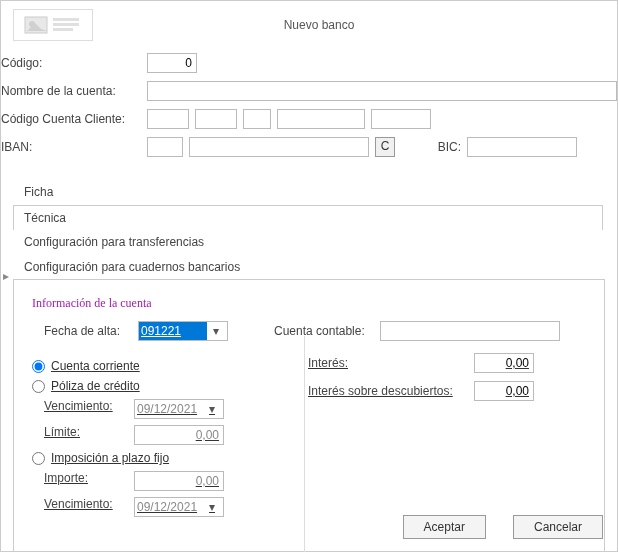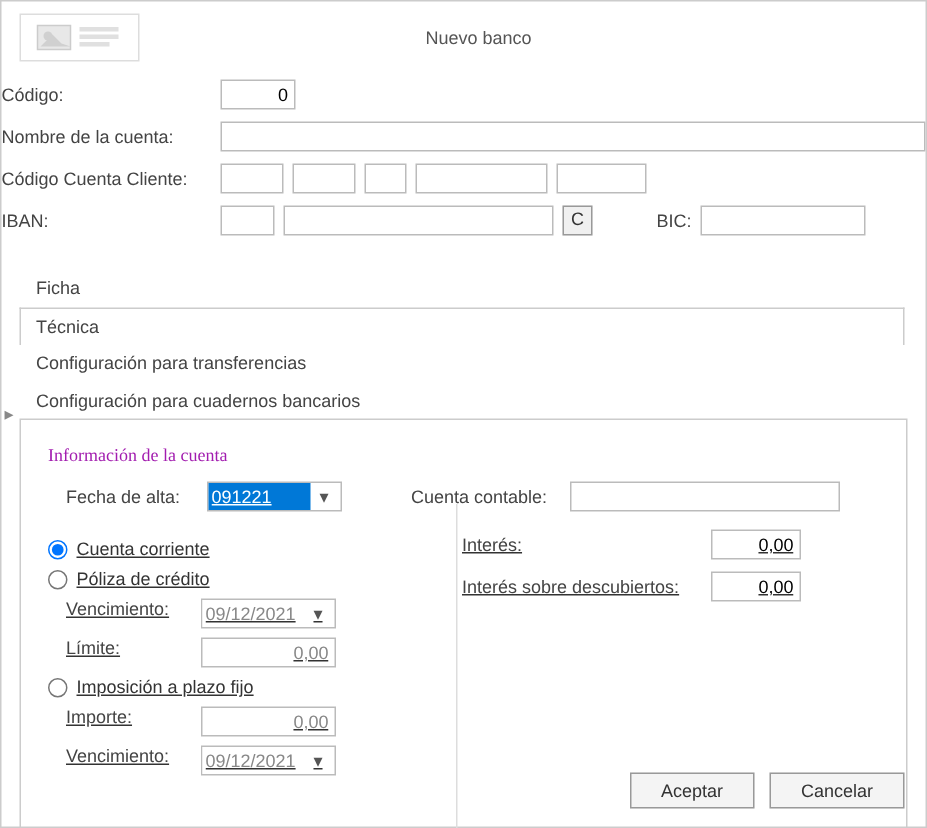--- a/index.html
+++ b/index.html
@@ -24,21 +24,21 @@
 .radio-row { display: flex; align-items: center; gap: 6px; margin: 6px 0; }
 input[type=radio], input[type=checkbox] { margin: 0; }
 .sub { margin-left: 12px; display: flex; align-items: flex-start; margin-bottom: 6px; }
 .sub .lbl { width: 90px; }
 .num-input { text-align: right; width: 80px; }
 .date-box { display: flex; align-items: center; border: 1px solid #bbb; width: 90px; height: 20px; position: relative; background: #fff; }
 .date-box input { border: none; width: 68px; height: 18px; padding: 0 2px; }
 .date-box .drop { width: 18px; text-align: center; cursor: pointer; color: #555; }
 .date-box.selected input { background: #0078d7; color: #fff; text-decoration: underline; }
 .divider { border-left: 1px solid #ddd; position: absolute; top: 56px; bottom: 16px; left: 290px; }
-.buttons { position: absolute; right: 14px; bottom: 12px; display: flex; gap: 10px; }
+.buttons { position: absolute; right: 14px; bottom: 12px; display: flex; gap: 27px; }
 .btn { border: 1px solid #999; background: #f4f4f4; padding: 4px 20px; cursor: pointer; min-width: 78px; text-align: center; }
 .strip { position: absolute; left: 0; top: 260px; width: 10px; height: 30px; display:flex; align-items:center; justify-content:center; cursor:pointer; color:#888;}
 .checkline { display:flex; align-items:flex-start; gap:6px; margin-top:8px;}
 .checkline .ctext { line-height:1.3; }
 </style>
 </head>
 <body>
 
 <div class="window">
   <div class="strip">▸</div>

